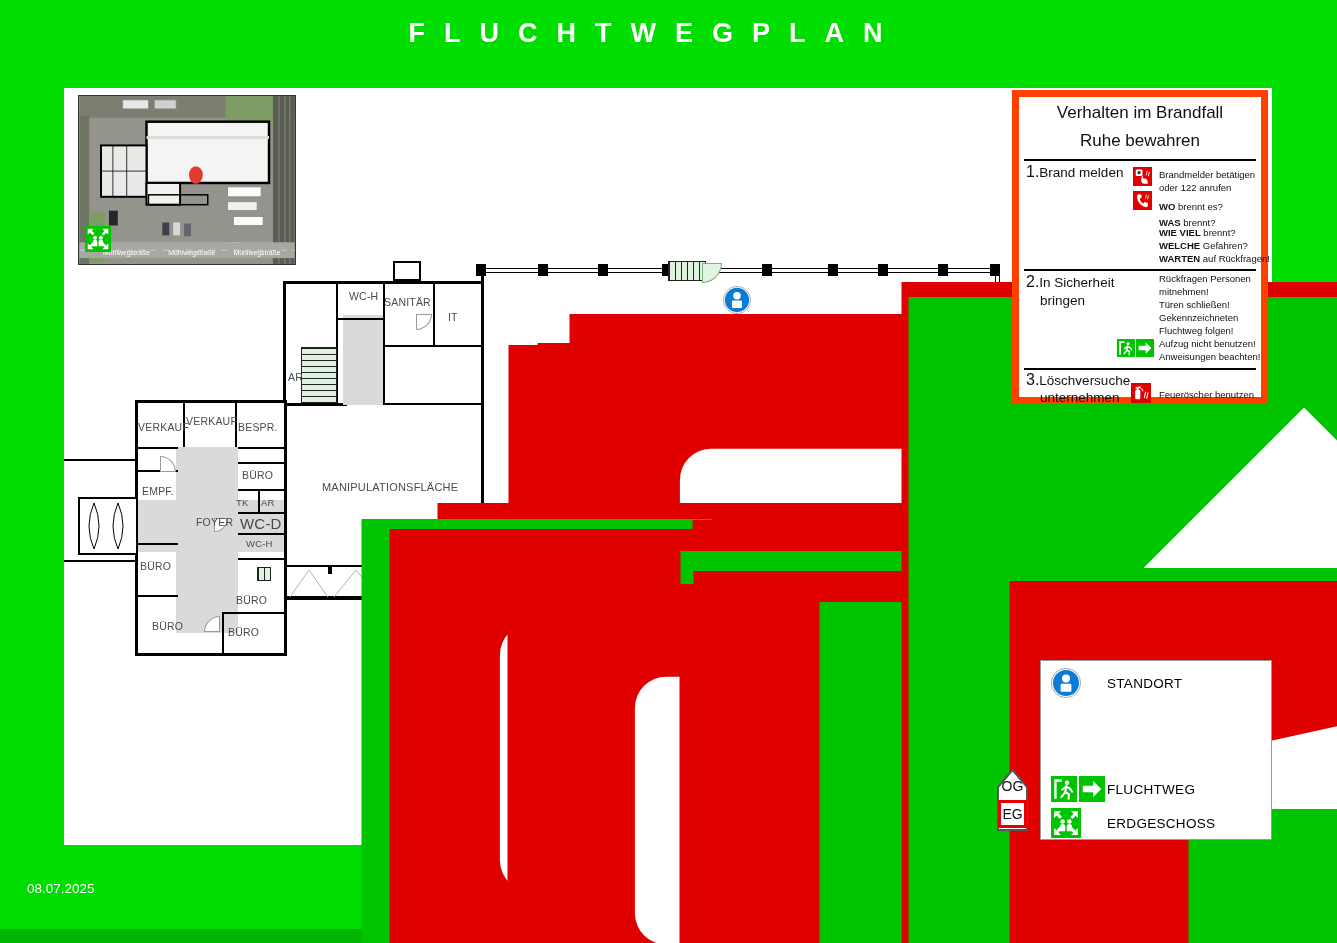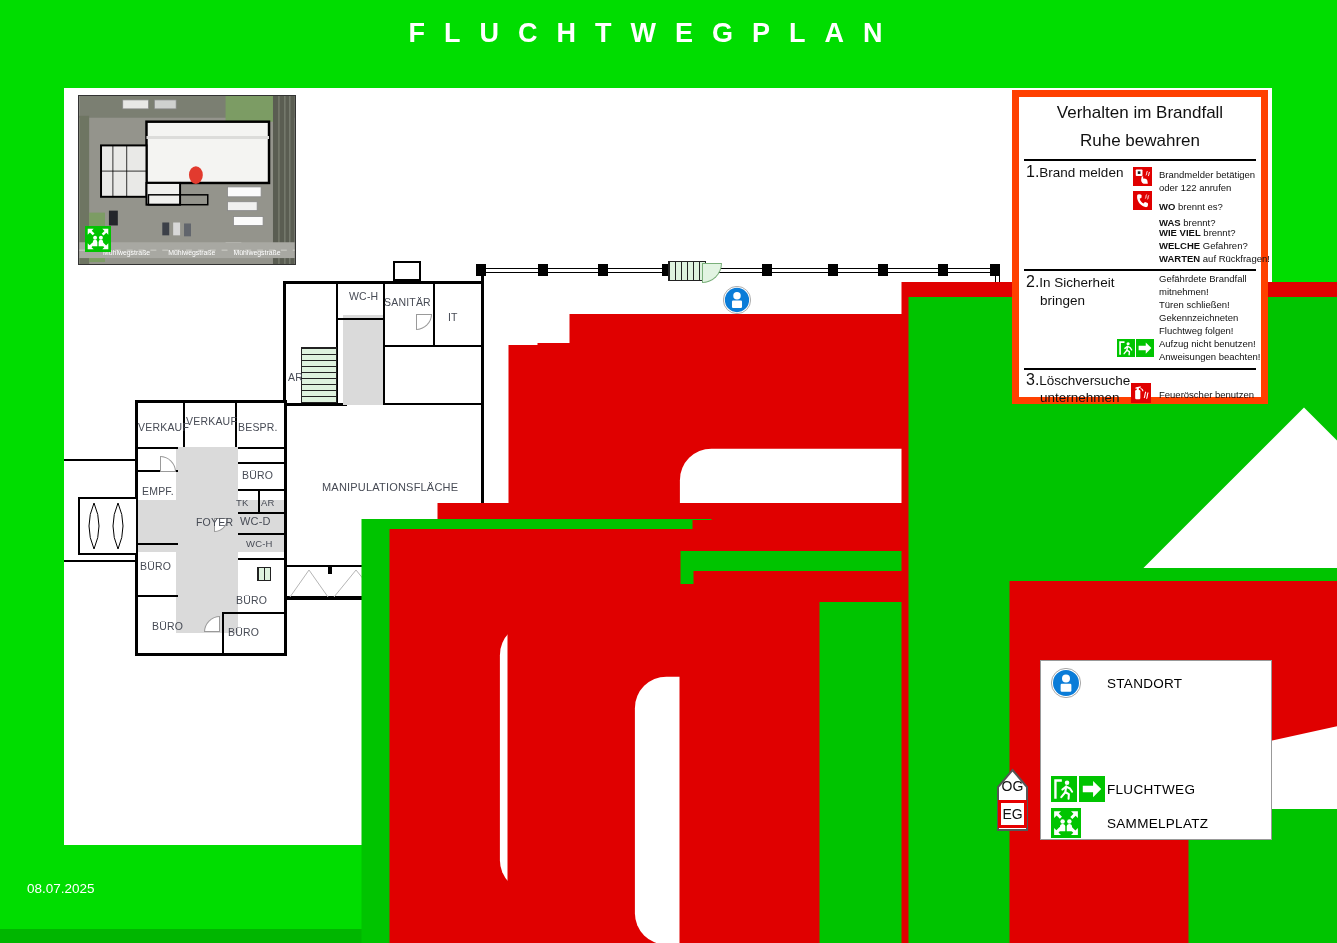--- a/index.html
+++ b/index.html
@@ -276,21 +276,21 @@
   <div class="st-h" style="left:715px;top:513px;width:38px;height:19px"></div>
   <div class="fanw" style="left:697px;top:513px;width:18px;height:18px;border-radius:0 0 0 100%"></div>
 
   <div class="room-label" style="left:74px;top:333px">VERKAUF</div>
   <div class="room-label" style="left:122px;top:327px">VERKAUF</div>
   <div class="room-label" style="left:174px;top:333px">BESPR.</div>
   <div class="room-label" style="left:178px;top:381px">BÜRO</div>
   <div class="room-label" style="left:78px;top:397px">EMPF.</div>
   <div class="room-label" style="left:172px;top:409px;font-size:9.5px">TK</div>
   <div class="room-label" style="left:197px;top:409px;font-size:9.5px">AR</div>
-  <div class="room-label" style="left:176px;top:427px;font-size:11px">WC-D</div>
+  <div class="room-label" style="left:176px;top:427px;font-size:15px">WC-D</div>
   <div class="room-label" style="left:132px;top:428px">FOYER</div>
   <div class="room-label" style="left:182px;top:450px;font-size:9.5px">WC-H</div>
   <div class="room-label" style="left:76px;top:472px">BÜRO</div>
   <div class="room-label" style="left:172px;top:506px">BÜRO</div>
   <div class="room-label" style="left:88px;top:532px">BÜRO</div>
   <div class="room-label" style="left:164px;top:538px">BÜRO</div>
   <div class="room-label" style="left:224px;top:283px">AR</div>
   <div class="room-label" style="left:285px;top:202px">WC-H</div>
   <div class="room-label" style="left:320px;top:208px">SANITÄR</div>
   <div class="room-label" style="left:384px;top:223px">IT</div>
@@ -422,21 +422,21 @@
     <div class="n-txt" style="top:72px">Brandmelder betätigen</div>
     <div class="n-txt" style="top:85px">oder 122 anrufen</div>
     <div class="n-txt" style="top:104px"><b>WO</b><span> brennt es?</span></div>
     <div class="n-txt" style="top:120px"><b>WAS</b><span> brennt?</span></div>
     <div class="n-txt" style="top:130px"><b>WIE VIEL</b><span> brennt?</span></div>
     <div class="n-txt" style="top:143px"><b>WELCHE</b><span> Gefahren?</span></div>
     <div class="n-txt" style="top:156px"><b>WARTEN</b><span> auf Rückfragen!</span></div>
     <div class="n-hr" style="top:172px"></div>
     <div class="n-sec" style="top:176px"><span class="n-num">2.</span><span class="n-lbl">In Sicherheit</span></div>
     <div class="n-lbl2" style="top:196px">bringen</div>
-    <div class="n-txt" style="top:176px">Gefährdete Brandfall</div>
+    <div class="n-txt" style="top:176px">Rückfragen Personen</div>
     <div class="n-txt" style="top:189px">mitnehmen!</div>
     <div class="n-txt" style="top:202px">Türen schließen!</div>
     <div class="n-txt" style="top:215px">Gekennzeichneten</div>
     <div class="n-txt" style="top:228px">Fluchtweg folgen!</div>
     <div class="n-txt" style="top:241px">Aufzug nicht benutzen!</div>
     <div class="n-txt" style="top:254px">Anweisungen beachten!</div>
     <svg class="icon" style="left:98px;top:242px;width:18px;height:18px">
         <use href="#sym-run"></use>
       </svg>
     <svg class="icon" style="left:117px;top:242px;width:18px;height:18px">
@@ -470,17 +470,17 @@
           </svg>
         </span>
       <span class="lg-label">FLUCHTWEG</span>
     </div>
     <div class="lg-row" style="top:146px">
       <span class="lg-ico">
           <svg style="width:30px;height:30px">
             <use href="#sym-sammel"></use>
           </svg>
         </span>
-      <span class="lg-label">SAMMELPLATZ</span>
+      <span class="lg-label">ERDGESCHOSS</span>
     </div>
   </div>
 
 </div>
 
 </body></html>

